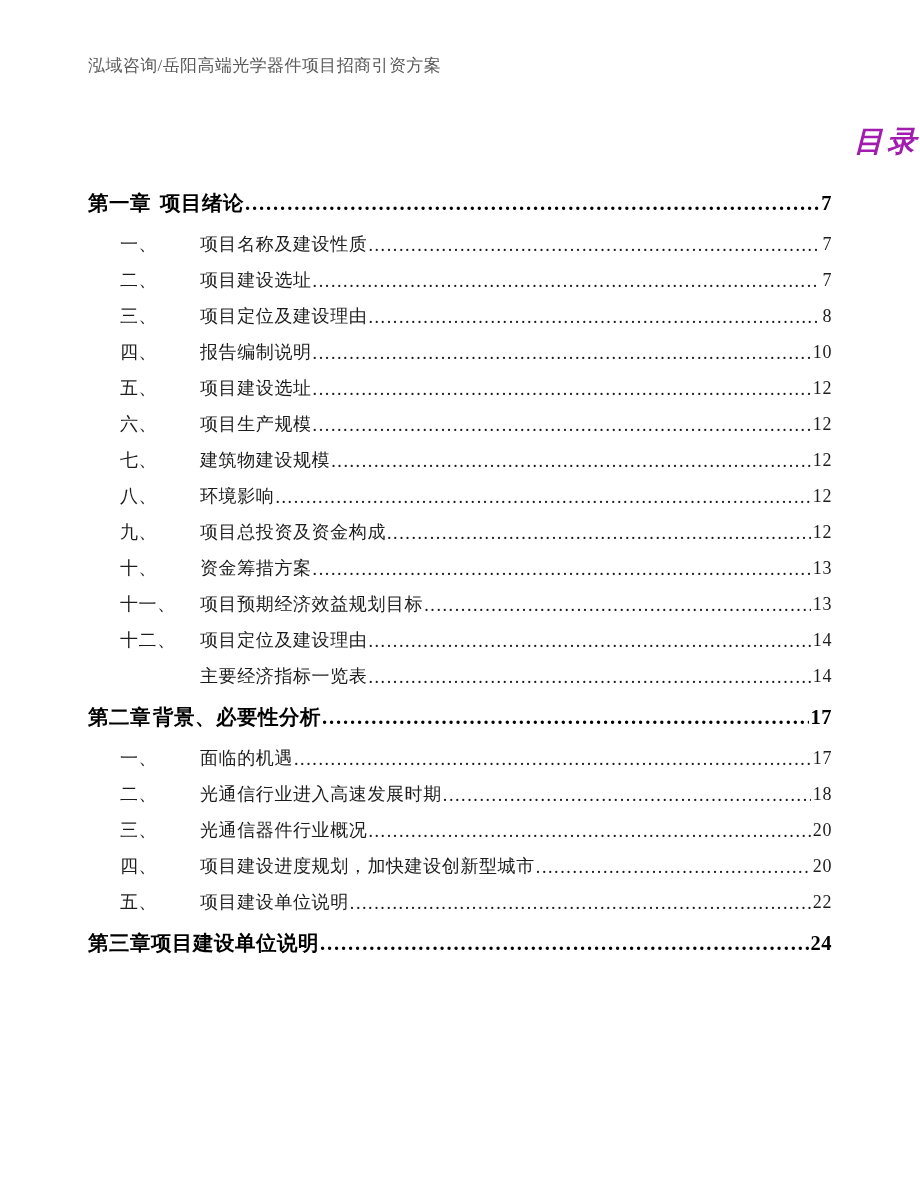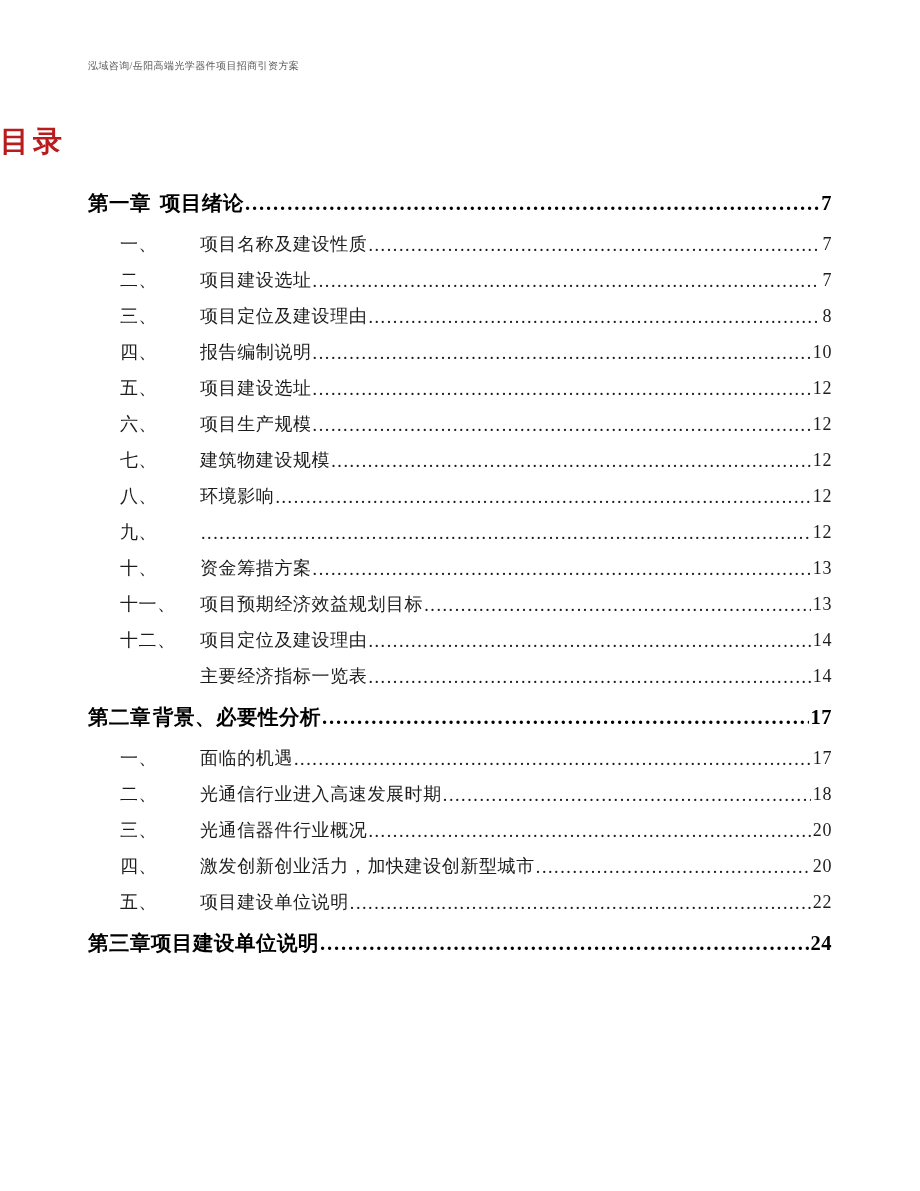--- a/index.html
+++ b/index.html
@@ -20,39 +20,40 @@
     overflow: hidden;
     box-sizing: border-box;
   }
 
   
   .doc-header {
     position: absolute;
     top: 56px;
     left: 88px;
     right: 84px;
-    font-size: 10px;
+    font-size: 17px;
     line-height: 20px;
     color: #5a5a5a;
     letter-spacing: 0.4px;
     white-space: nowrap;
   }
 
   
   .toc-title {
     position: absolute;
     top: 121px;
     left: 0;
     width: 920px;
-    text-align: left;
+    text-align: right;
     font-size: 29px;
     line-height: 40px;
     font-weight: 700;
     letter-spacing: 4px;
-    color: #b91c1c;
+    color: #a21caf;
+    font-style: italic;
   }
 
   
   .toc {
     position: absolute;
     top: 178px;
     left: 88px;
     width: 744px;
   }
 
@@ -195,20 +196,21 @@
         <span class="entry-page">12</span>
       </div>
       <div class="toc-entry level2">
         <span class="entry-num">八、</span>
         <span class="entry-text">环境影响</span>
         <span class="leader"></span>
         <span class="entry-page">12</span>
       </div>
       <div class="toc-entry level2">
         <span class="entry-num">九、</span>
+        <span class="entry-text">项目总投资及资金构成</span>
         <span class="leader"></span>
         <span class="entry-page">12</span>
       </div>
       <div class="toc-entry level2">
         <span class="entry-num">十、</span>
         <span class="entry-text">资金筹措方案</span>
         <span class="leader"></span>
         <span class="entry-page">13</span>
       </div>
       <div class="toc-entry level2">
@@ -248,21 +250,21 @@
         <span class="entry-page">18</span>
       </div>
       <div class="toc-entry level2">
         <span class="entry-num">三、</span>
         <span class="entry-text">光通信器件行业概况</span>
         <span class="leader"></span>
         <span class="entry-page">20</span>
       </div>
       <div class="toc-entry level2">
         <span class="entry-num">四、</span>
-        <span class="entry-text">激发创新创业活力，加快建设创新型城市</span>
+        <span class="entry-text">项目建设进度规划，加快建设创新型城市</span>
         <span class="leader"></span>
         <span class="entry-page">20</span>
       </div>
       <div class="toc-entry level2">
         <span class="entry-num">五、</span>
         <span class="entry-text">项目建设单位说明</span>
         <span class="leader"></span>
         <span class="entry-page">22</span>
       </div>
       <div class="toc-entry level1">

